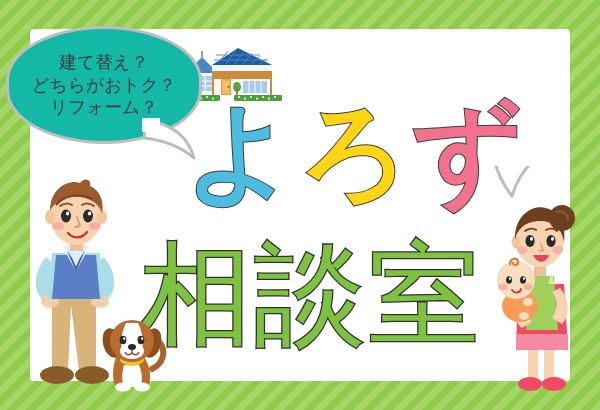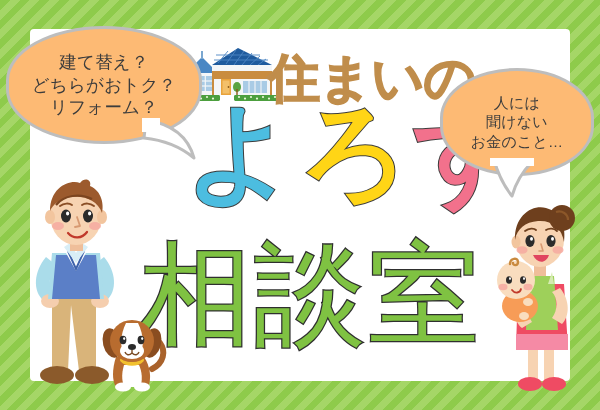--- a/index.html
+++ b/index.html
@@ -21,21 +21,21 @@
        #8ecb4b 7px, #8ecb4b 14px);
   }
   
   .white-panel{
     position:absolute;left:30px;top:29px;width:540px;height:352px;
     background:#ffffff;border-radius:4px;
   }
   
   .bubble{
     position:absolute;
-    background:#fdba74;
+    background:#14b8a6;
     border:3px solid #bdbdbd;
     border-radius:50% / 46%;
     box-sizing:border-box;
     display:flex;flex-direction:column;
     align-items:center;justify-content:center;
     color:#3c3c3c;
     line-height:1.28;
     z-index:20;
   }
   .bubble .ln{display:block;white-space:nowrap;}
@@ -158,21 +158,20 @@
       <circle cx="63" cy="54" r="1.1"></circle>
         <circle cx="69" cy="55.6" r="1.1"></circle>
       <circle cx="75" cy="54" r="1.1"></circle>
         <circle cx="81" cy="55.6" r="1.1"></circle>
       <circle cx="87" cy="54" r="1.1"></circle>
         <circle cx="93" cy="55.6" r="1.1"></circle>
       <circle cx="99" cy="54" r="1.1"></circle>
     </g>
   </svg>
 
-  <div id="title-sumai" style="color: rgb(192, 141, 75); -webkit-text-stroke: 1.5px rgb(192, 141, 75);">住まいの</div>
 
   <div id="title-yorozu">
     <span class="k-blue" style="color: rgb(76, 189, 224);">よ</span>
     <span class="k-yellow" style="color: rgb(255, 213, 22);">ろ</span>
     <span class="k-pink" style="color: rgb(242, 113, 140);">ず</span>
   </div>
 
   <div id="title-soudan" style="color: rgb(127, 194, 66); -webkit-text-stroke: 2.5px rgb(47, 47, 47);">相談室</div>
 
   <svg id="tail-left" class="tail" viewBox="0 0 56 44">
@@ -183,25 +182,20 @@
     <path d="M6 2 C10 16, 16 28, 24 38 C28 24, 36 12, 44 4 Z" fill="#ffffff" stroke="#bdbdbd" stroke-width="3" stroke-linejoin="round"></path>
     <rect x="2" y="0" width="44" height="8" fill="#ffffff"></rect>
   </svg>
 
   <div class="bubble" id="bubble-left">
     <span class="ln">建て替え？</span>
     <span class="ln">どちらがおトク？</span>
     <span class="ln">リフォーム？</span>
   </div>
 
-  <div class="bubble" id="bubble-right">
-    <span class="ln">人には</span>
-    <span class="ln">聞けない</span>
-    <span class="ln">お金のこと…</span>
-  </div>
 
   <svg id="man" viewBox="0 0 110 215">
 
     <path d="M30 120 L30 196 L46 196 L49 130 L57 196 L74 196 L74 120 Z" fill="#d9b47a"></path>
 
     <ellipse cx="35" cy="200" rx="17" ry="9" fill="#8b5a2b"></ellipse>
     <ellipse cx="70" cy="200" rx="17" ry="9" fill="#8b5a2b"></ellipse>
 
     <path d="M24 82 C12 96, 10 116, 22 126 L33 120 C26 112, 26 100, 34 90 Z" fill="#aadcea"></path>
     <path d="M82 82 C94 96, 96 116, 84 126 L73 120 C80 112, 80 100, 72 90 Z" fill="#aadcea"></path>

